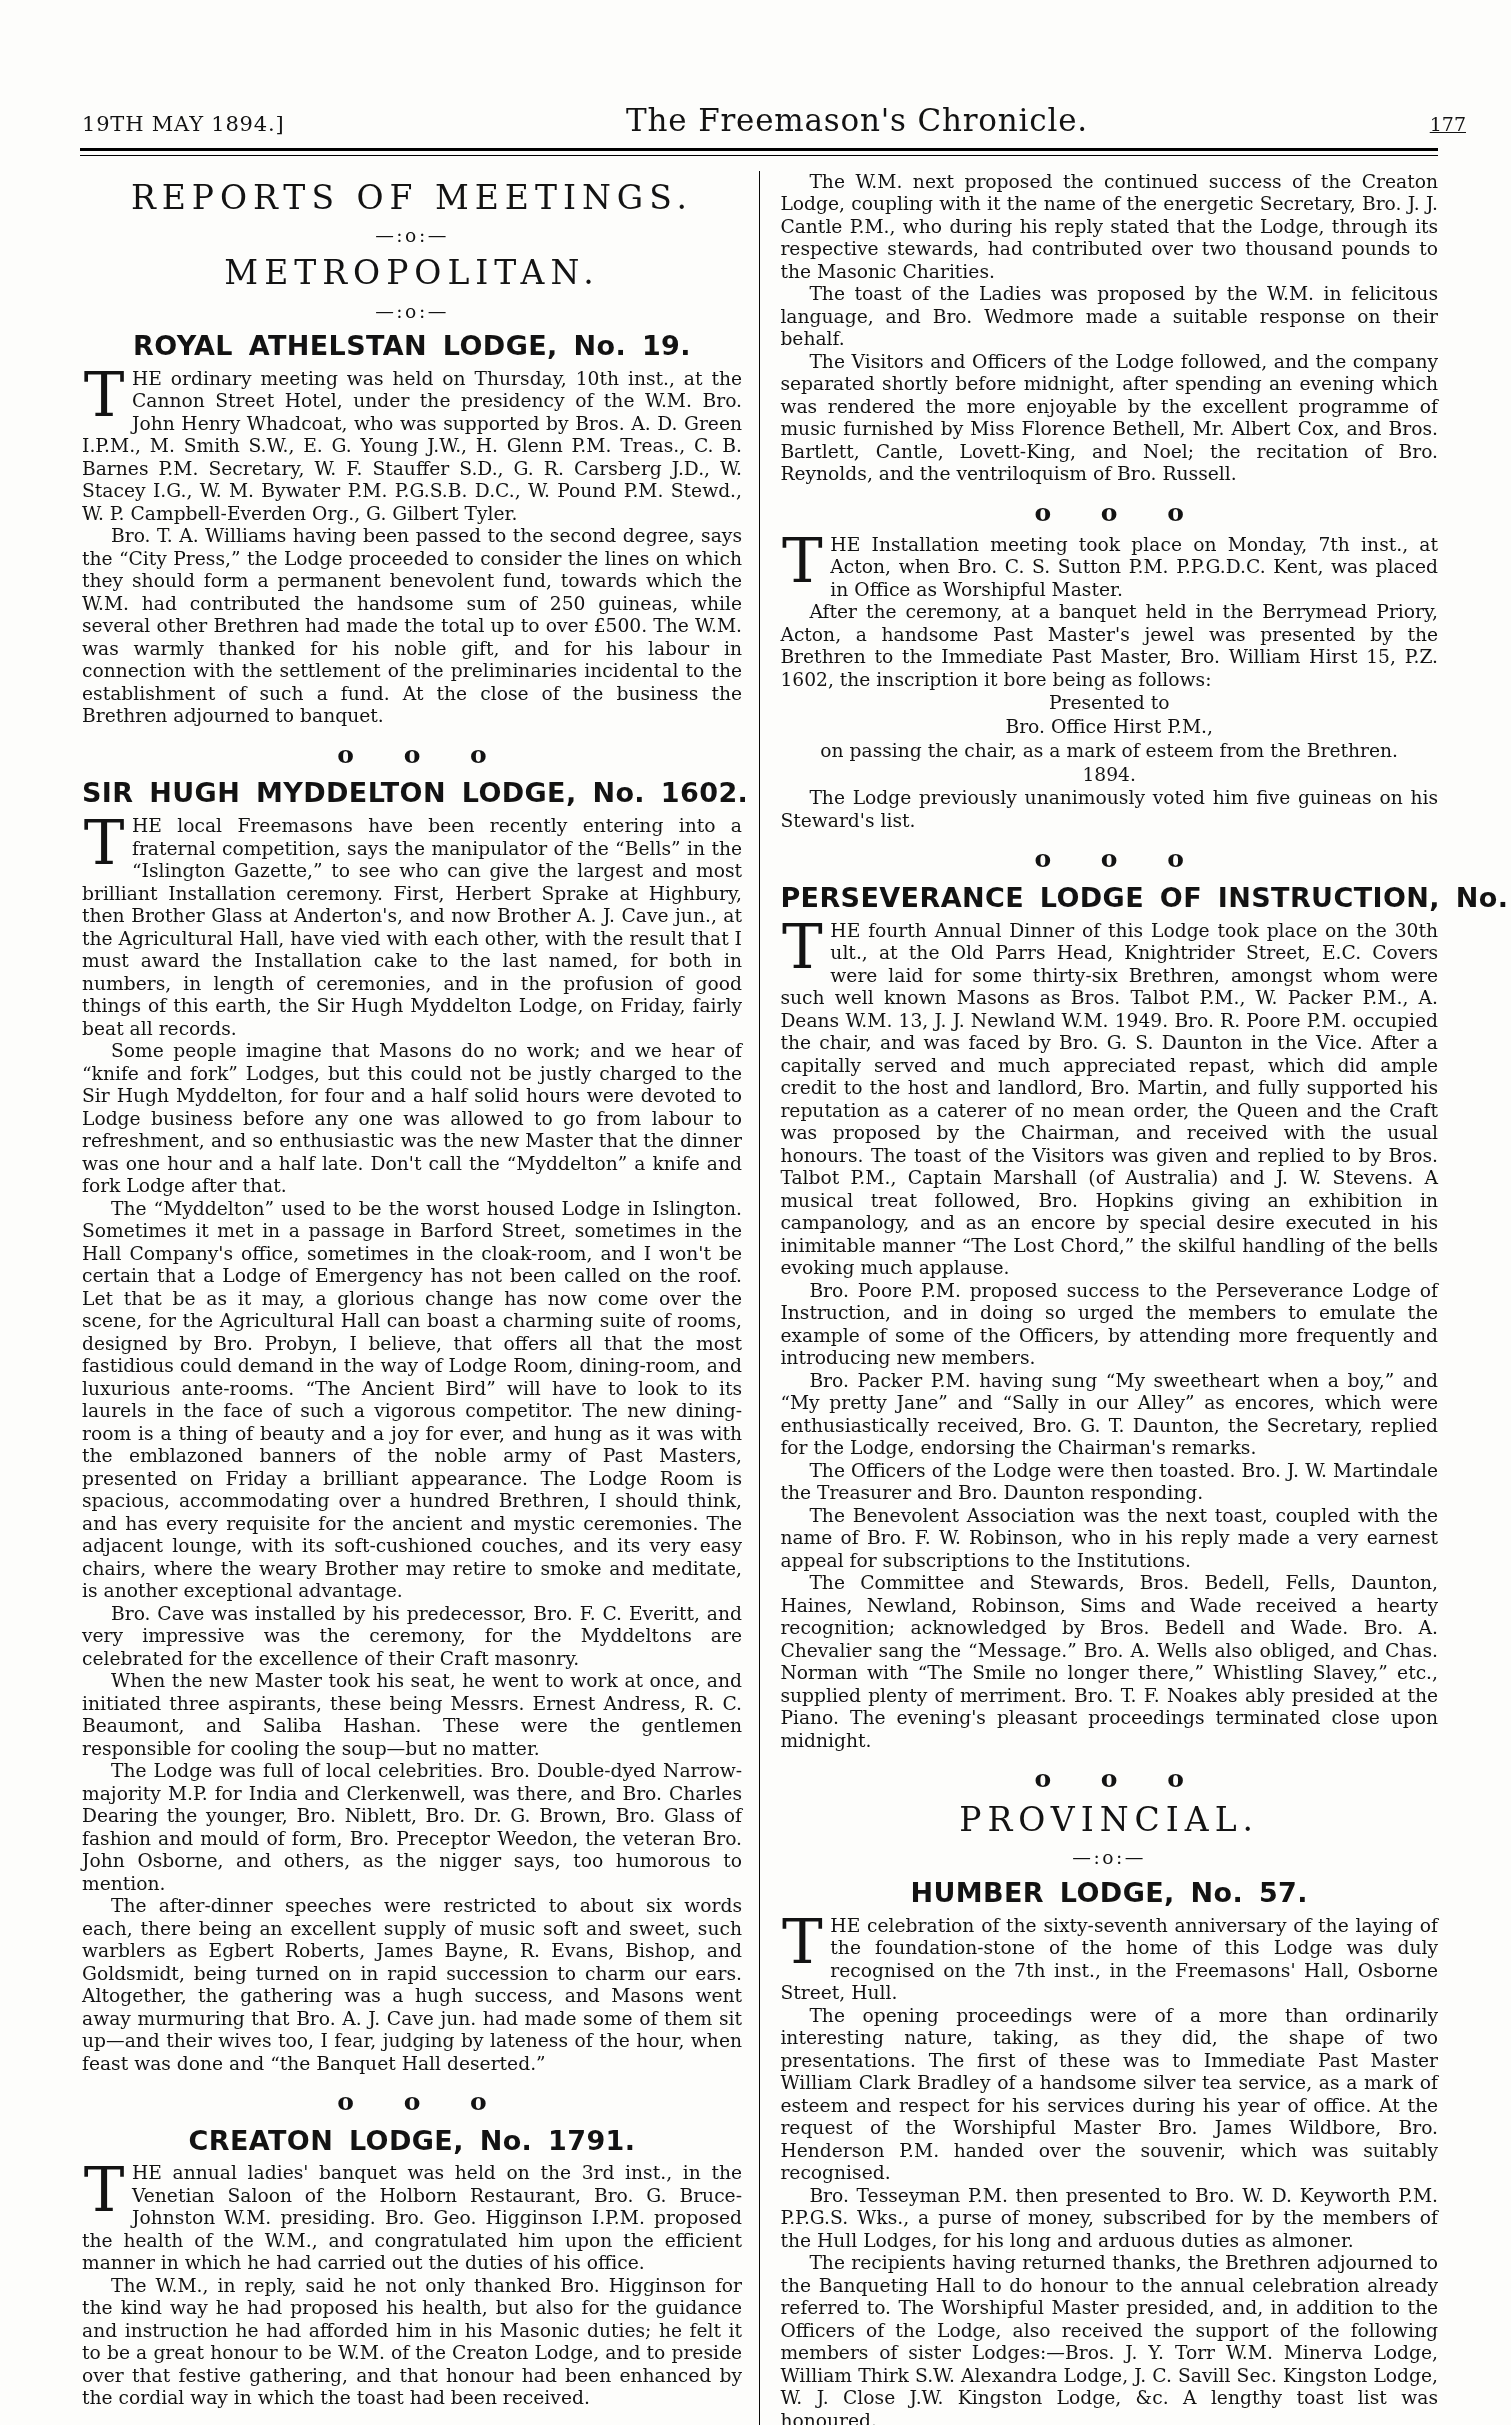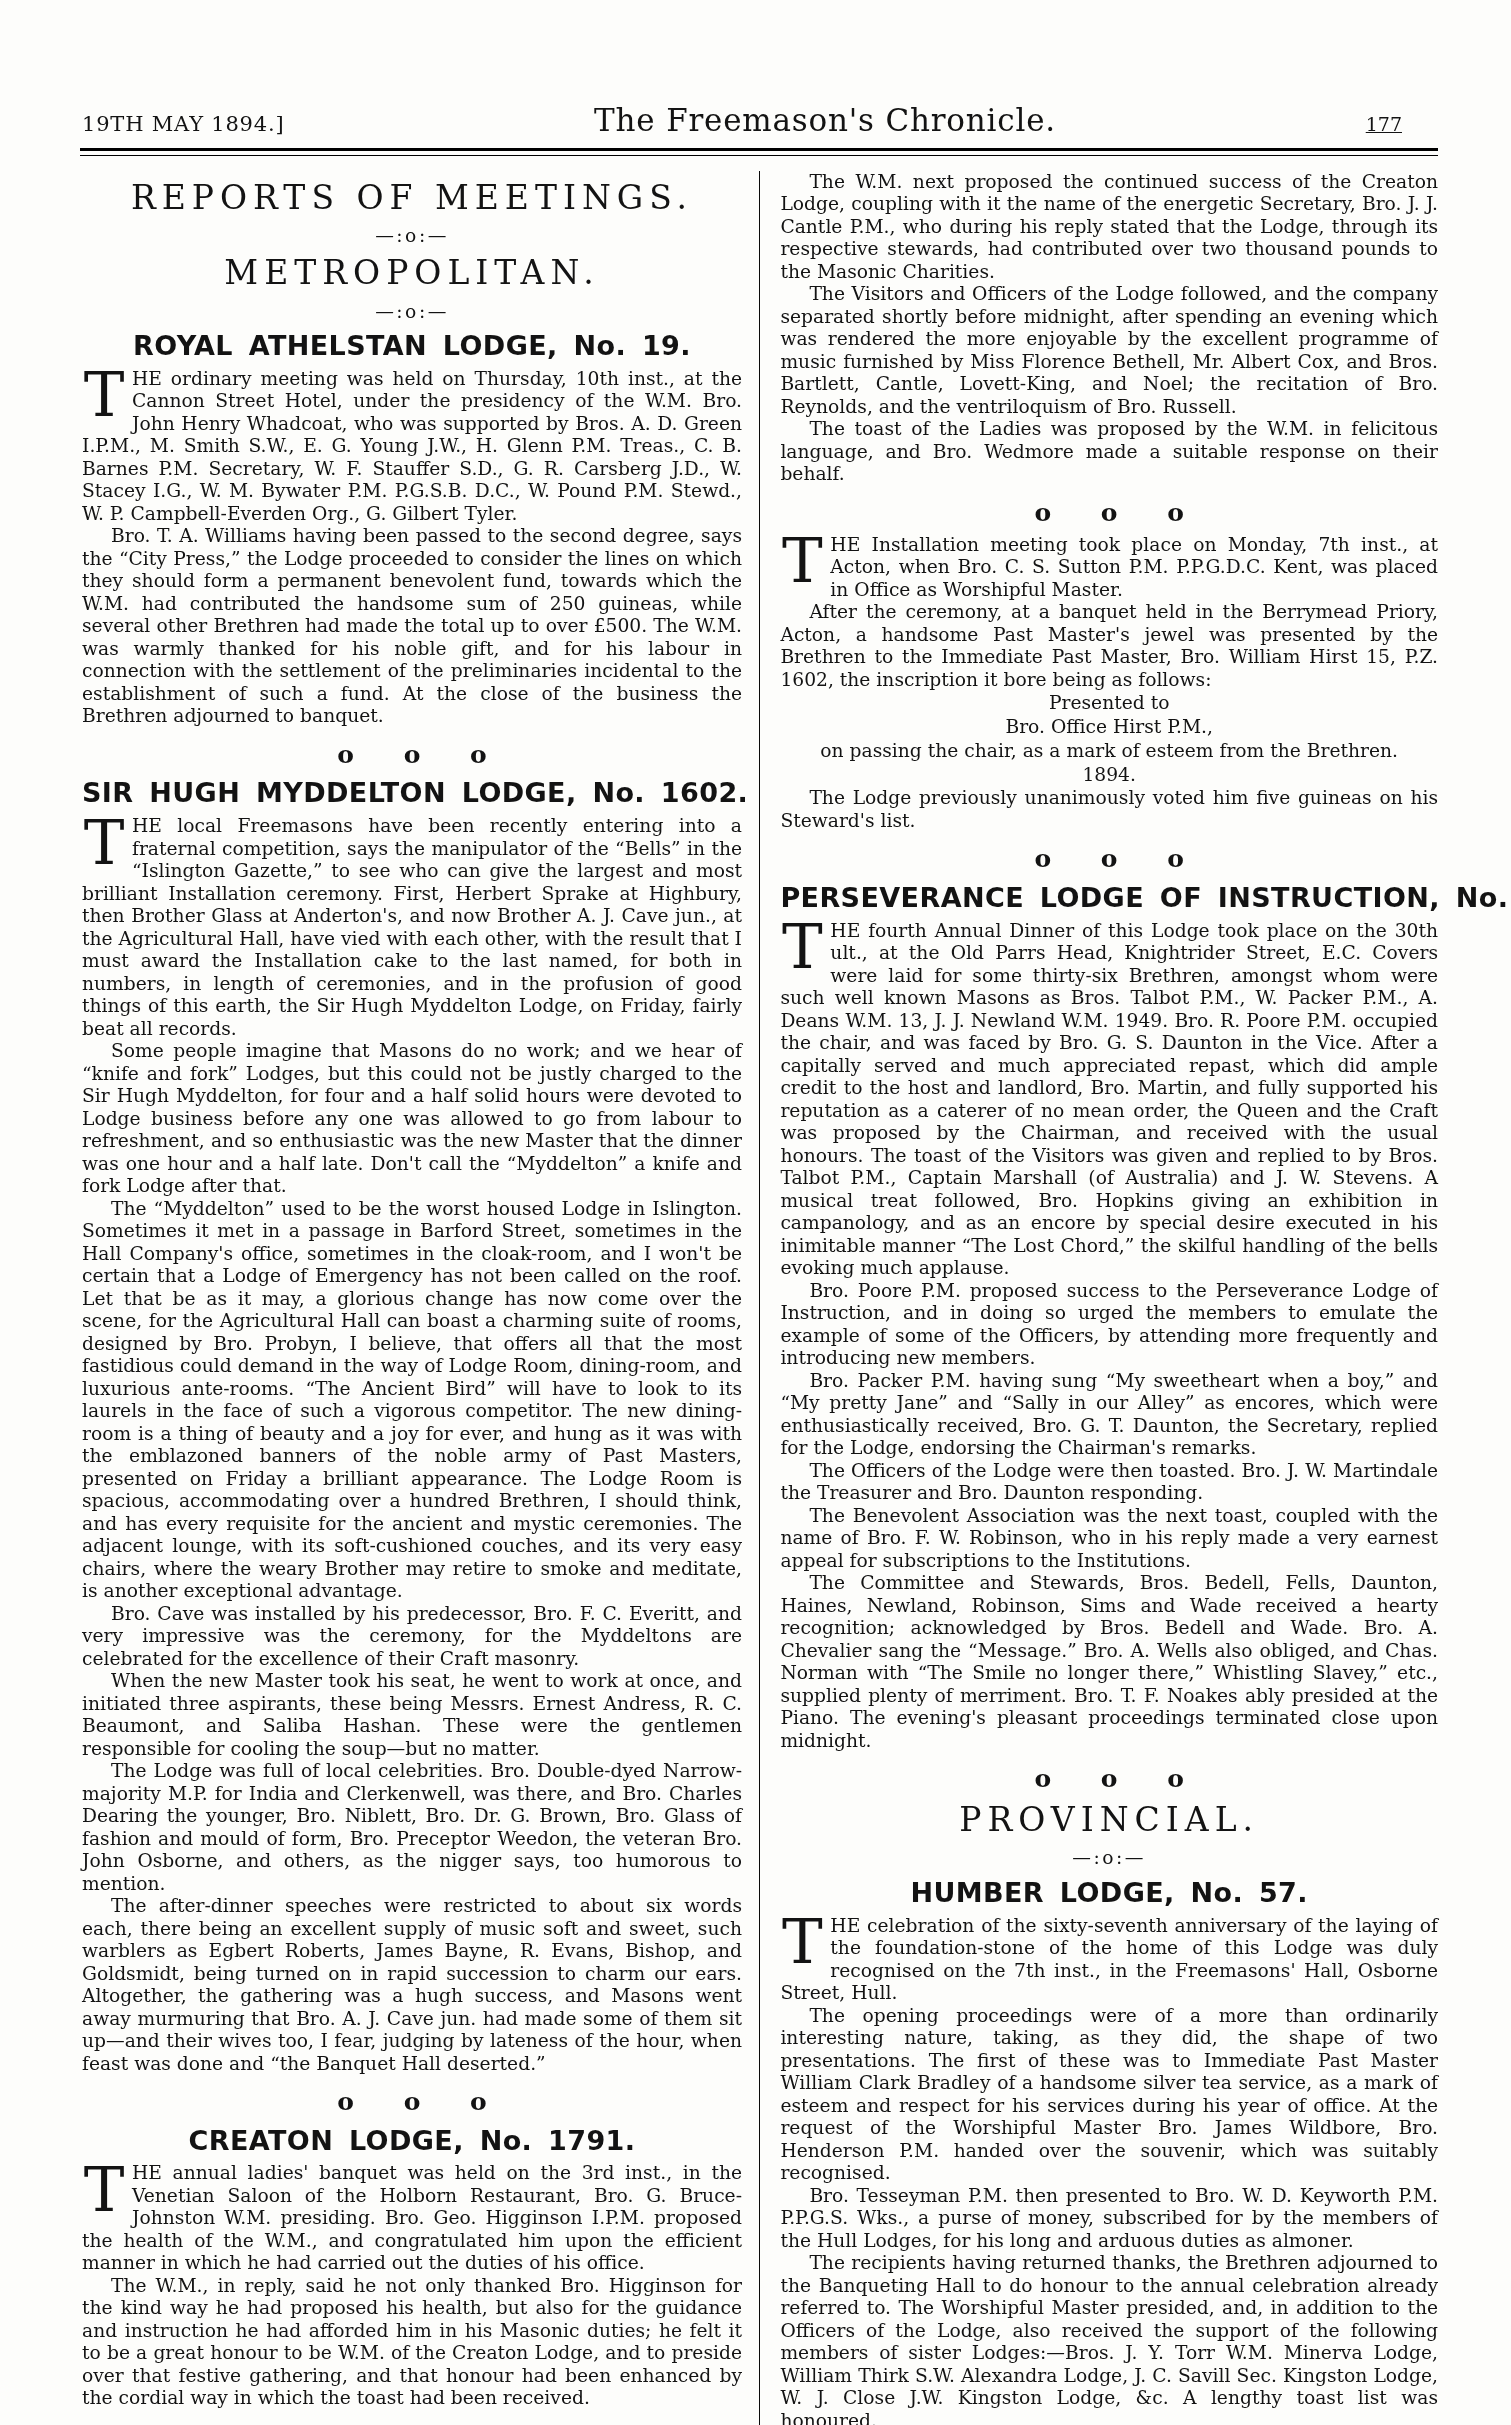--- a/index.html
+++ b/index.html
@@ -7,21 +7,21 @@
     position:relative;
     width:1511px; height:2426px;
     margin:0 auto;
     background:#fdfdfb;
     color:#131313;
     font-family:"DejaVu Serif", serif;
     overflow:hidden;
   }
   .masthead {
     display:flex; justify-content:space-between; align-items:baseline;
-    padding:102px 109px 0 82px;
+    padding:102px 45px 0 82px;
     gap:44px;
   }
   .masthead-date { font-size:21px; letter-spacing:0.8px; }
   .masthead-title { font-size:31px; letter-spacing:0.8px; }
   .masthead-page { font-size:19px;text-decoration:underline; }
   .double-rule {
     margin:10.2px 73px 3.4px 80px;
     height:3.4px;
     border-top:3.4px solid #000;
     border-bottom:1.7px solid #000;
@@ -97,22 +97,22 @@
       <p class="para">The after-dinner speeches were restricted to about six words each, there being an excellent supply of music soft and sweet, such warblers as Egbert Roberts, James Bayne, R. Evans, Bishop, and Goldsmidt, being turned on in rapid succession to charm our ears. Altogether, the gathering was a hugh success, and Masons went away murmuring that Bro. A. J. Cave jun. had made some of them sit up—and their wives too, I fear, judging by lateness of the hour, when feast was done and “the Banquet Hall deserted.”</p>
       <div class="ooo">o o o</div>
 
       <div class="h2">CREATON LODGE, No. 1791.</div>
       <p class="para drop"><span class="dropcap">T</span><span>HE annual ladies' banquet was held on the 3rd inst., in the Venetian Saloon of the Holborn Restaurant, Bro. G. Bruce-Johnston W.M. presiding.  Bro. Geo. Higginson I.P.M. proposed the health of the W.M., and congratulated him upon the efficient manner in which he had carried out the duties of his office.</span></p>
       <p class="para">The W.M., in reply, said he not only thanked Bro. Higginson for the kind way he had proposed his health, but also for the guidance and instruction he had afforded him in his Masonic duties; he felt it to be a great honour to be W.M. of the Creaton Lodge, and to preside over that festive gathering, and that honour had been enhanced by the cordial way in which the toast had been received.</p>
     </div>
 
     <div class="col col-right">
       <p class="para">The W.M. next proposed the continued success of the Creaton Lodge, coupling with it the name of the energetic Secretary, Bro. J. J. Cantle P.M., who during his reply stated that the Lodge, through its respective stewards, had contributed over two thousand pounds to the Masonic Charities.</p>
+      <p class="para">The toast of the Ladies was proposed by the W.M. in felicitous language, and Bro. Wedmore made a suitable response on their behalf.</p>
       <p class="para">The Visitors and Officers of the Lodge followed, and the company separated shortly before midnight, after spending an evening which was rendered the more enjoyable by the excellent programme of music furnished by Miss Florence Bethell, Mr. Albert Cox, and Bros. Bartlett, Cantle, Lovett-King, and Noel; the recitation of Bro. Reynolds, and the ventriloquism of Bro. Russell.</p>
-      <p class="para">The toast of the Ladies was proposed by the W.M. in felicitous language, and Bro. Wedmore made a suitable response on their behalf.</p>
       <div class="ooo">o o o</div>
 
       <p class="para drop"><span class="dropcap">T</span><span>HE Installation meeting took place on Monday, 7th inst., at Acton, when Bro. C. S. Sutton P.M. P.P.G.D.C. Kent, was placed in Office as Worshipful Master.</span></p>
       <p class="para">After the ceremony, at a banquet held in the Berrymead Priory, Acton, a handsome Past Master's jewel was presented by the Brethren to the Immediate Past Master, Bro. William Hirst 15, P.Z. 1602, the inscription it bore being as follows:</p>
       <p class="center-line">Presented to</p>
       <p class="center-line">Bro. Office Hirst P.M.,</p>
       <p class="center-line">on passing the chair, as a mark of esteem from the Brethren.</p>
       <p class="center-line">1894.</p>
       <p class="para">The Lodge previously unanimously voted him five guineas on his Steward's list.</p>
       <div class="ooo">o o o</div>

